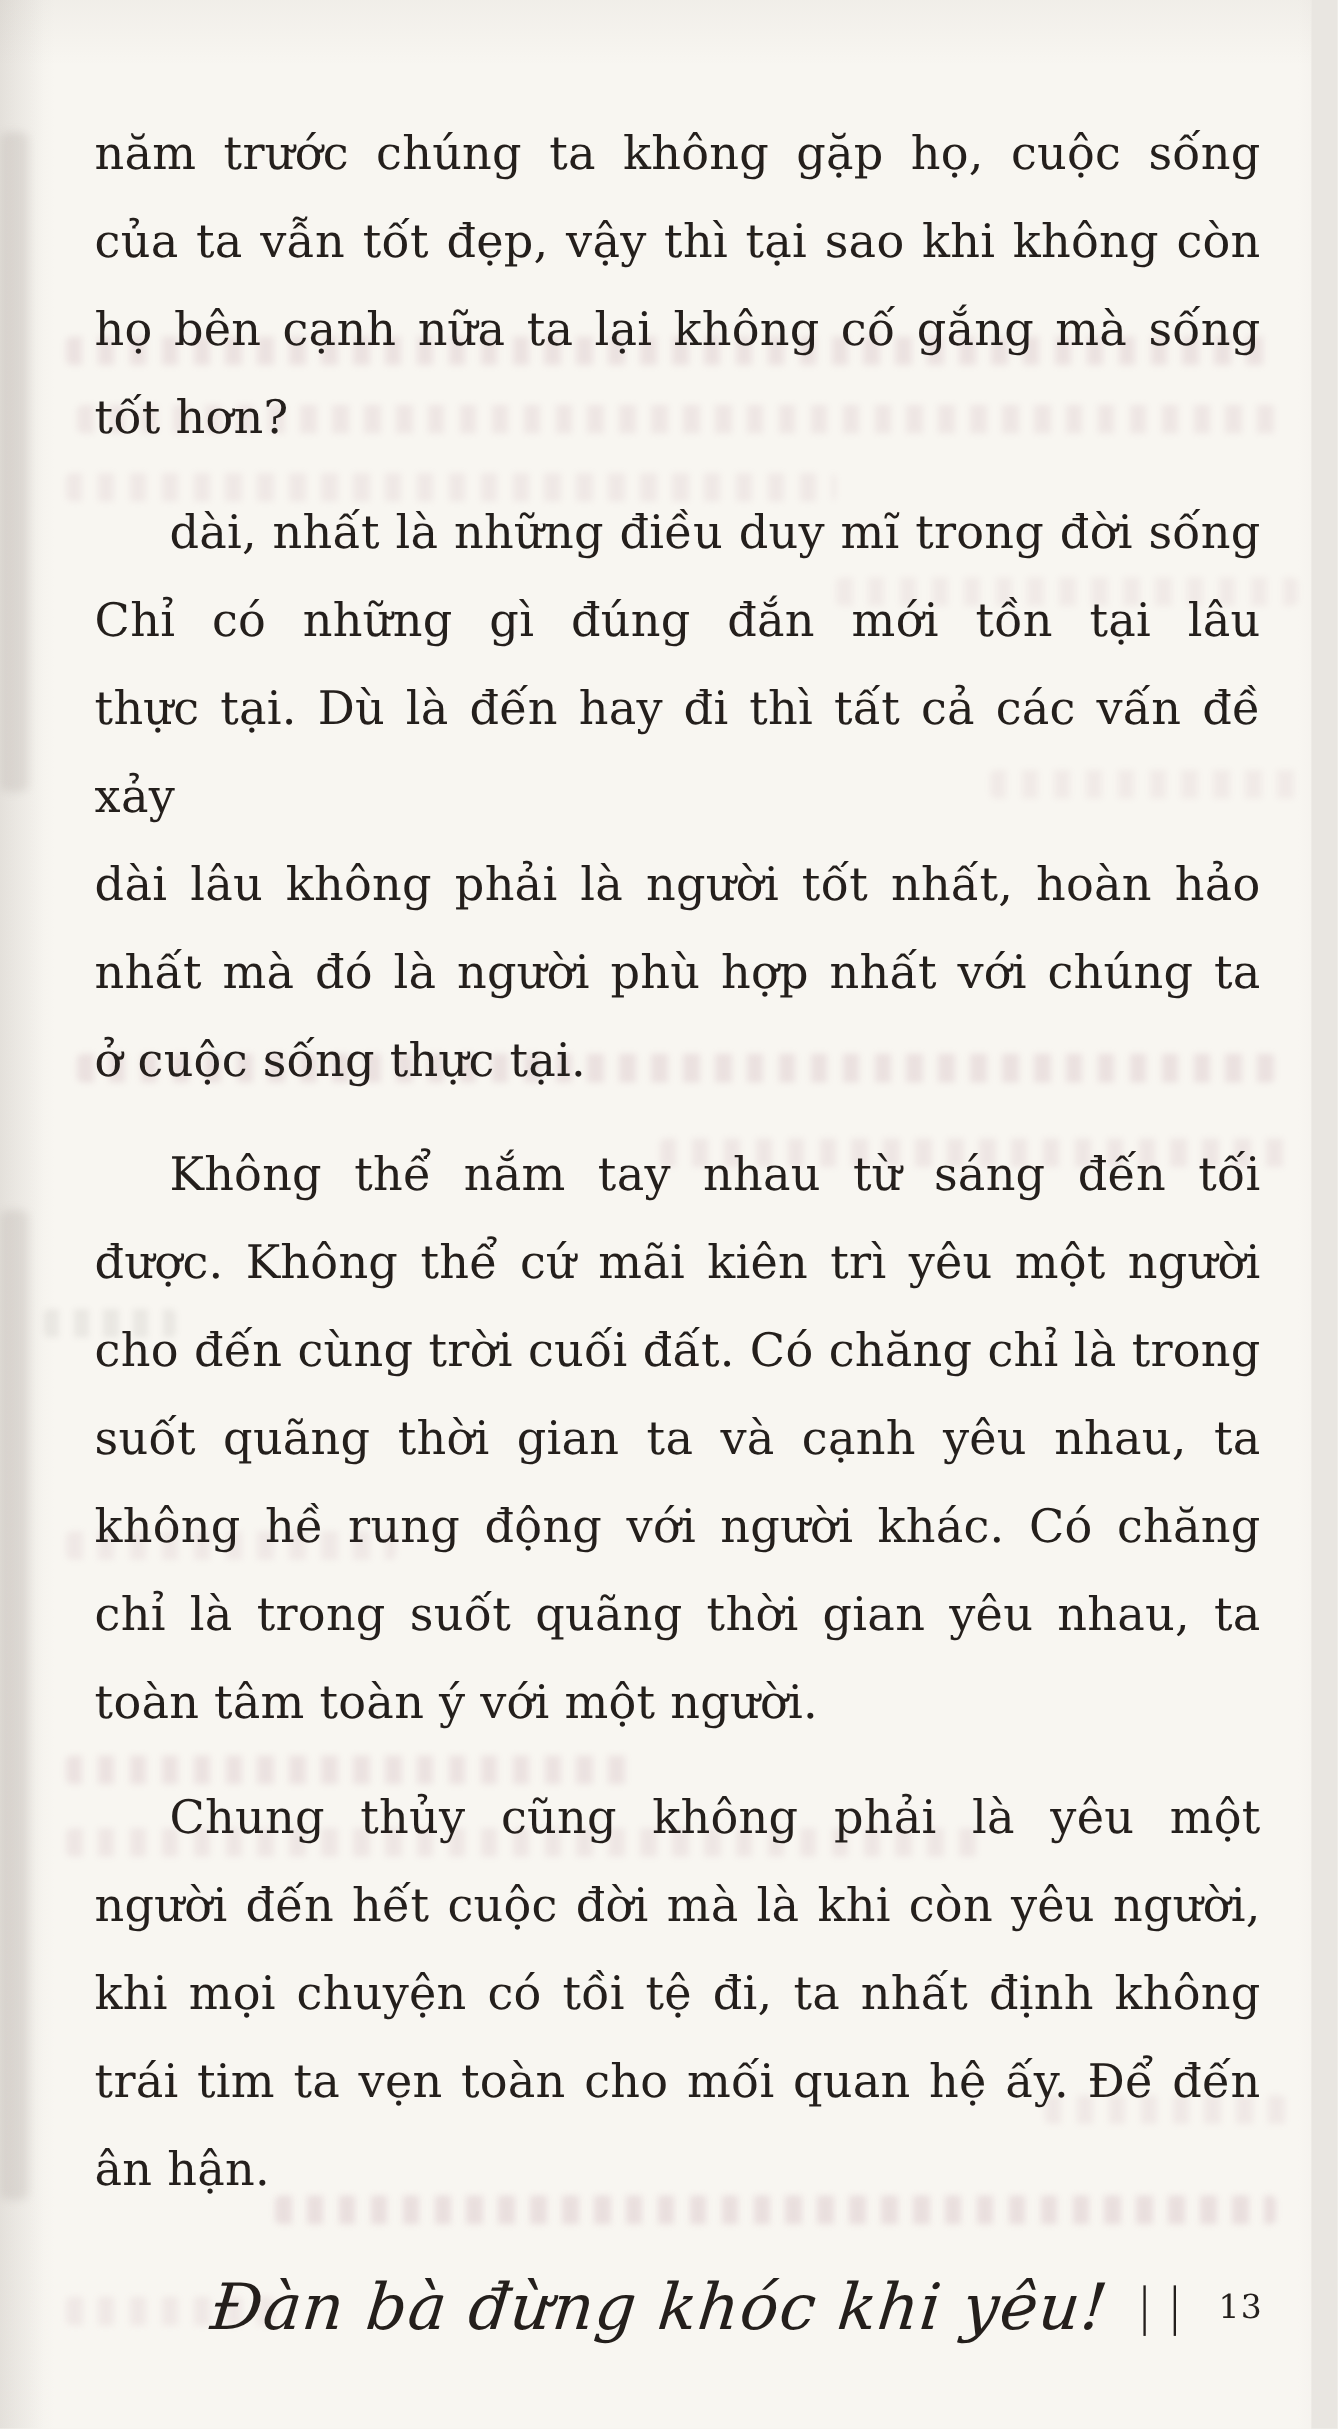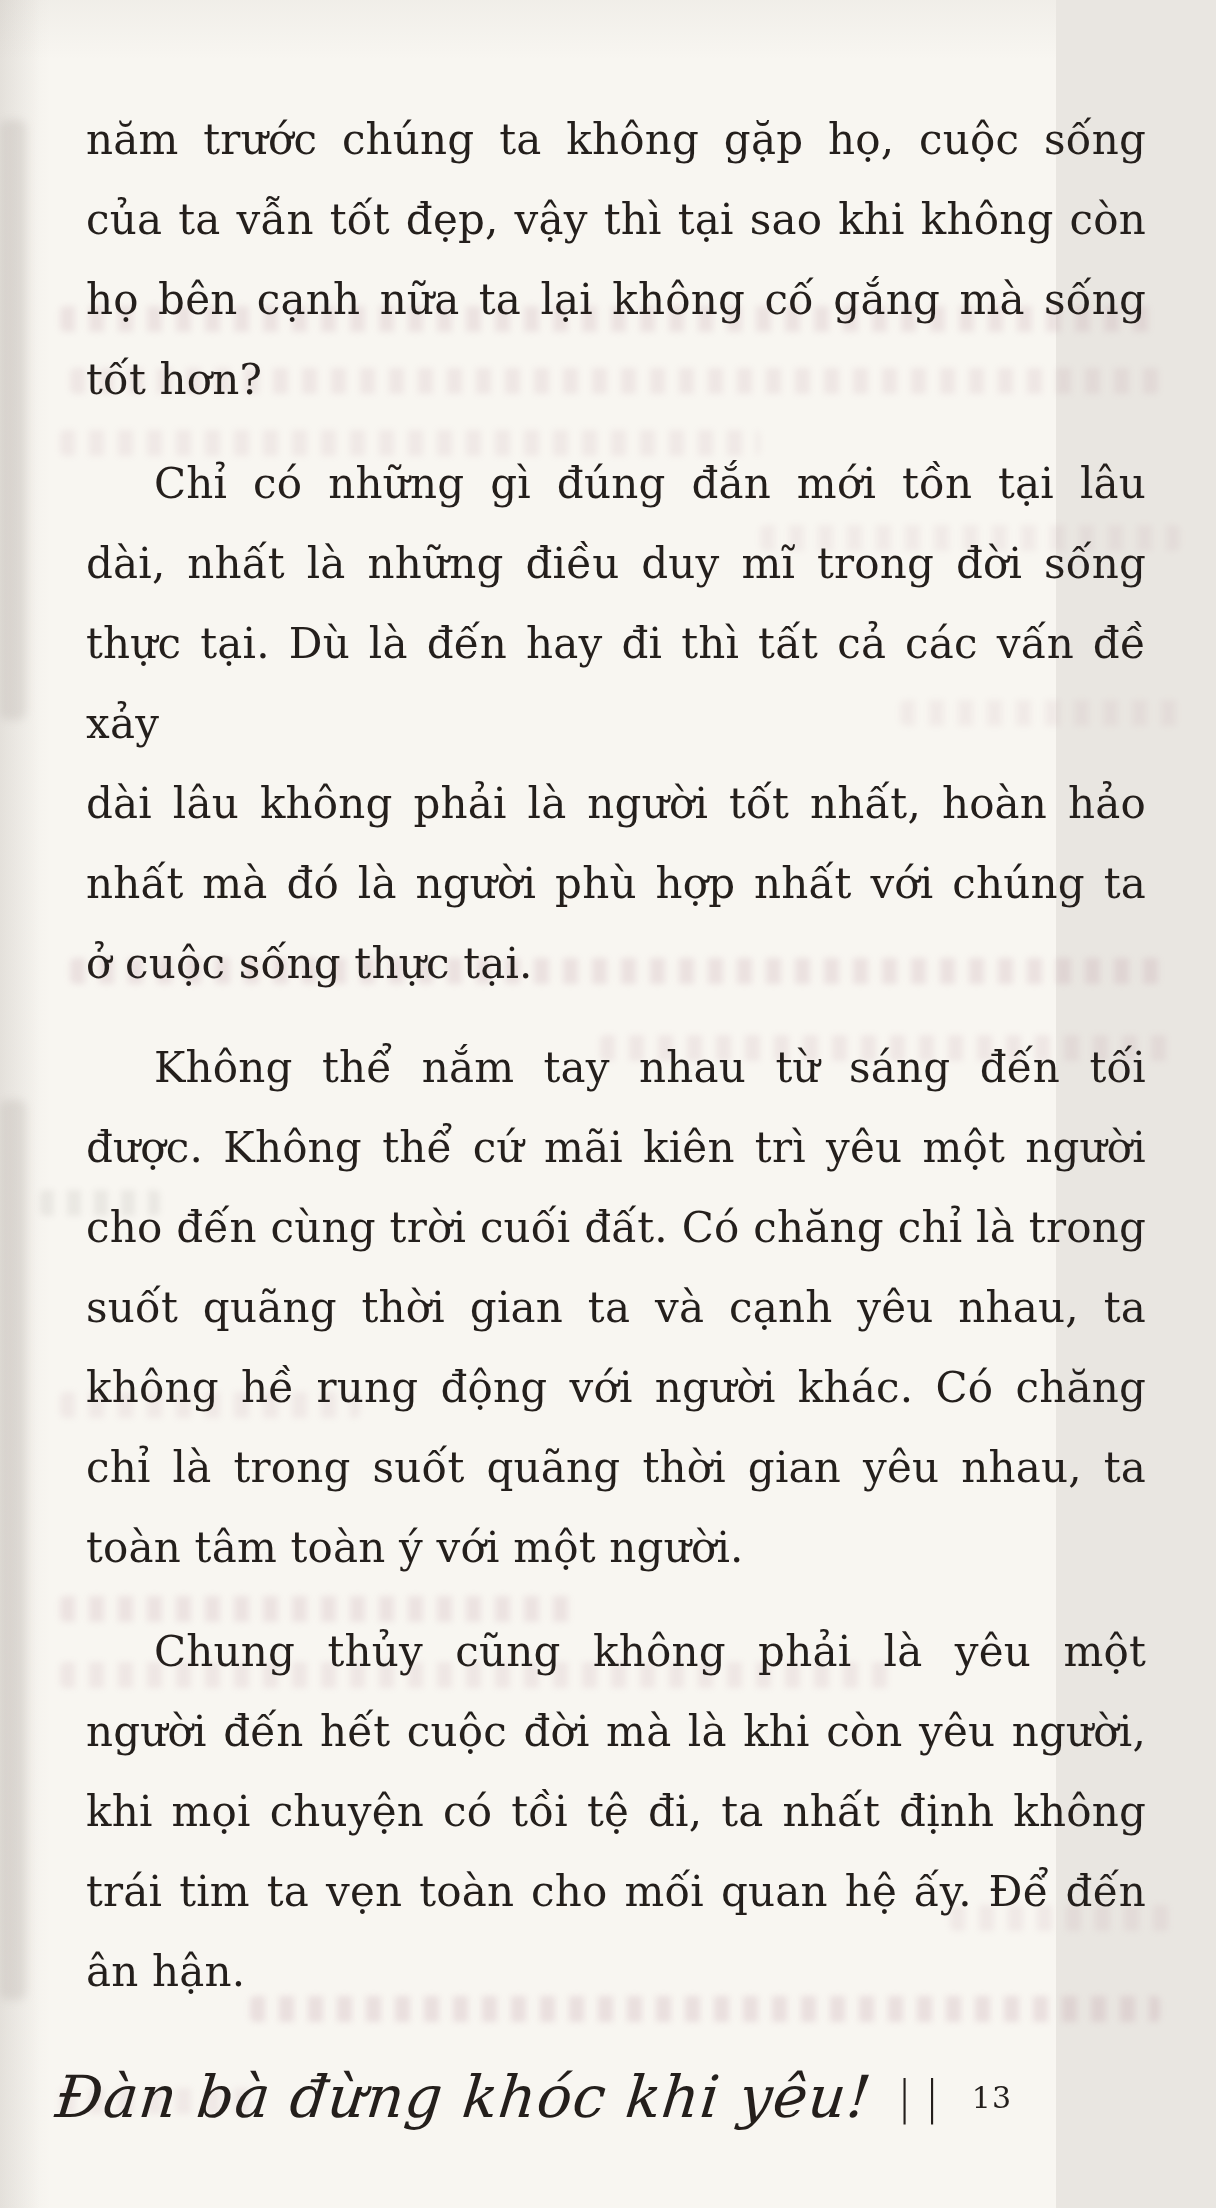--- a/index.html
+++ b/index.html
@@ -4,21 +4,21 @@
 <style>
   html,body{margin:0;padding:0;}
   body{
     width:1216px;height:2208px;
     font-family:"DejaVu Serif","Liberation Serif",serif;
     background:#e9e6e1;
     overflow:hidden;
   }
   .page{
     position:relative;
-    width:1056px;height:2208px;
+    width:1192px;height:2208px;
     background:
       linear-gradient(90deg,#edeae5 0,#f8f6f1 40px,#f8f6f1 1180px,#f1eeea 1216px),
       #f8f6f1;
     color:var(--ink,#241f1c);
     text-decoration:underline;
   }
   .page::before{ 
     content:"";position:absolute;inset:0;pointer-events:none;
     background:
       linear-gradient(180deg,rgba(120,110,100,.06),rgba(0,0,0,0) 60px),
@@ -99,22 +99,22 @@
   <div class="edge-smudge" style="top:1100px;left:0;height:900px;"></div>
 
   <div class="text-block">
       <div class="para">
         <div class="line">năm trước chúng ta không gặp họ, cuộc sống</div>
         <div class="line">của ta vẫn tốt đẹp, vậy thì tại sao khi không còn</div>
         <div class="line">họ bên cạnh nữa ta lại không cố gắng mà sống</div>
         <div class="line last">tốt hơn?</div>
       </div>
       <div class="para indent">
+        <div class="line">dài, nhất là những điều duy mĩ trong đời sống</div>
         <div class="line">Chỉ có những gì đúng đắn mới tồn tại lâu</div>
-        <div class="line">dài, nhất là những điều duy mĩ trong đời sống</div>
         <div class="line">thực tại. Dù là đến hay đi thì tất cả các vấn đề xảy</div>
         <div class="line">dài lâu không phải là người tốt nhất, hoàn hảo</div>
         <div class="line">nhất mà đó là người phù hợp nhất với chúng ta</div>
         <div class="line last">ở cuộc sống thực tại.</div>
       </div>
       <div class="para indent">
         <div class="line">Không thể nắm tay nhau từ sáng đến tối</div>
         <div class="line">được. Không thể cứ mãi kiên trì yêu một người</div>
         <div class="line">cho đến cùng trời cuối đất. Có chăng chỉ là trong</div>
         <div class="line">suốt quãng thời gian ta và cạnh yêu nhau, ta</div>

